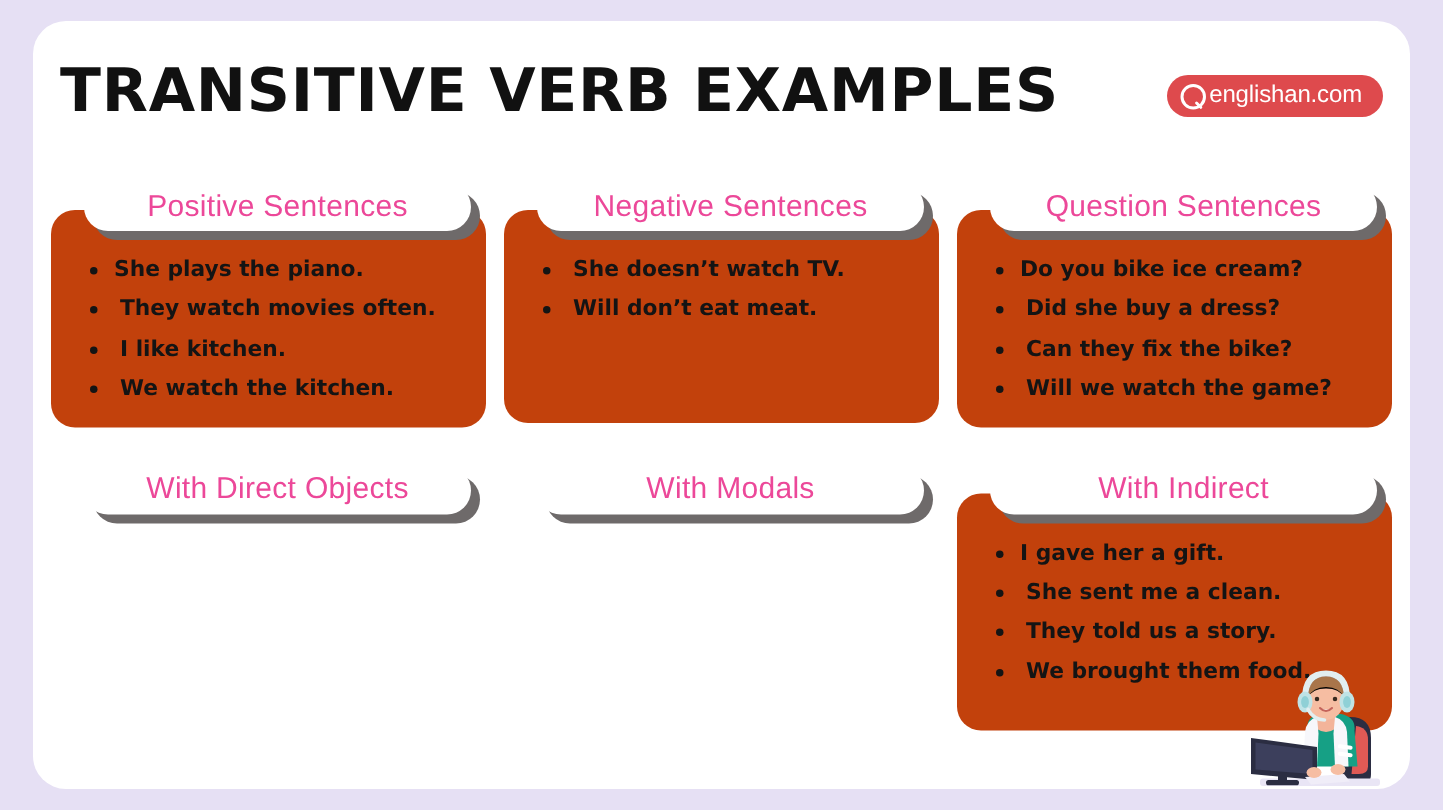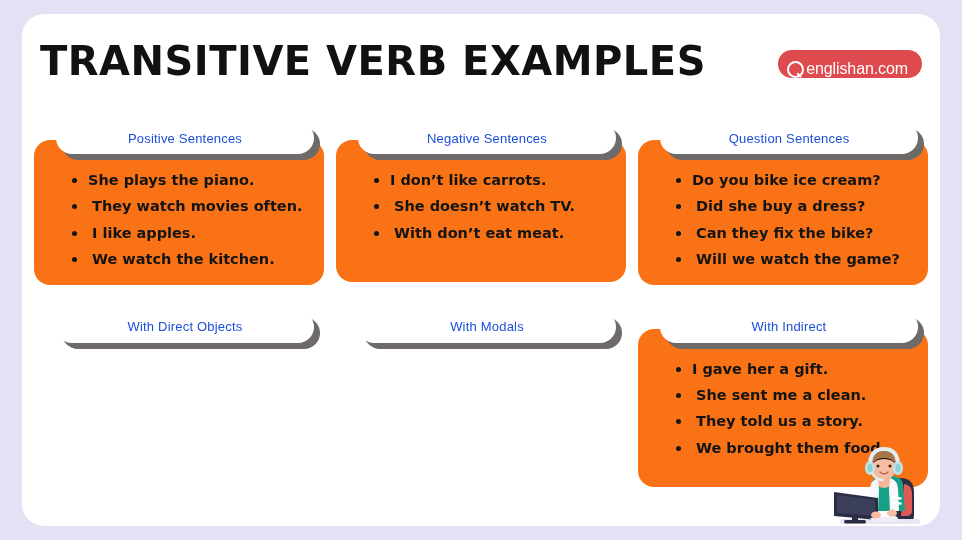--- a/index.html
+++ b/index.html
@@ -58,21 +58,21 @@
 
   .brand-badge {
     position: absolute;
     right: 18px;
     top: 36px;
     height: 28px;
     padding: 0 14px 0 8px;
     background: #de4a4d;
     border-radius: 16px;
     display: flex;
-    align-items: flex-end;
+    align-items: center;
     gap: 3px;
   }
   .brand-badge .search-glyph {
     width: 17px; height: 17px;
     position: relative;
     flex: none;
   }
   .brand-badge .search-glyph::before {
     content: "";
     position: absolute;
@@ -110,23 +110,23 @@
     gap: 18px 12px;
   }
 
   .card {
     position: relative;
     width: 290px;
     padding-top: 26px;
   }
 
   .card-body {
-    background: #f97316;
+    background: #c2410c;
     border-radius: 16px;
-    padding: 32px 10px 16px 26px;
+    padding: 32px 10px 16px 14px;
     min-height: 142px;
   }
   .card.row-2 .card-body {
     min-height: 158px;
     padding-bottom: 20px;
   }
 
   
   .card-header {
     position: absolute;
@@ -150,22 +150,22 @@
     left: 0; top: 0;
     width: 100%;
     height: 100%;
     background: #ffffff;
     border-radius: 16px;
     display: flex;
     align-items: center;
     justify-content: center;
   }
   .card-header .tab-label {
-    color: #1d4ed8;
-    font-size: 13px;
+    color: #ec4899;
+    font-size: 20px;
     font-family: "Liberation Sans", sans-serif;
     white-space: nowrap;
     letter-spacing: 0.2px;
   }
 
   .card-list {
     list-style: none;
     padding: 0 0 0 6px;
     margin: 0;
   }
@@ -224,37 +224,36 @@
           <div class="card-header">
             <div class="tab-shadow"></div>
             <div class="tab-face">
               <span class="tab-label">Positive  Sentences</span>
             </div>
           </div>
           <div class="card-body">
             <ul class="card-list">
               <li>She plays the piano.</li>
               <li class="indented">They watch movies often.</li>
-              <li class="indented">I like apples.</li>
+              <li class="indented">I like kitchen.</li>
               <li class="indented">We watch the kitchen.</li>
             </ul>
           </div>
         </div>
         <div class="card">
           <div class="card-header">
             <div class="tab-shadow"></div>
             <div class="tab-face">
               <span class="tab-label">Negative  Sentences</span>
             </div>
           </div>
           <div class="card-body">
             <ul class="card-list">
-              <li>I don’t like carrots.</li>
               <li class="indented">She doesn’t watch TV.</li>
-              <li class="indented">With don’t eat meat.</li>
+              <li class="indented">Will don’t eat meat.</li>
             </ul>
           </div>
         </div>
         <div class="card">
           <div class="card-header">
             <div class="tab-shadow"></div>
             <div class="tab-face">
               <span class="tab-label">Question  Sentences</span>
             </div>
           </div>

